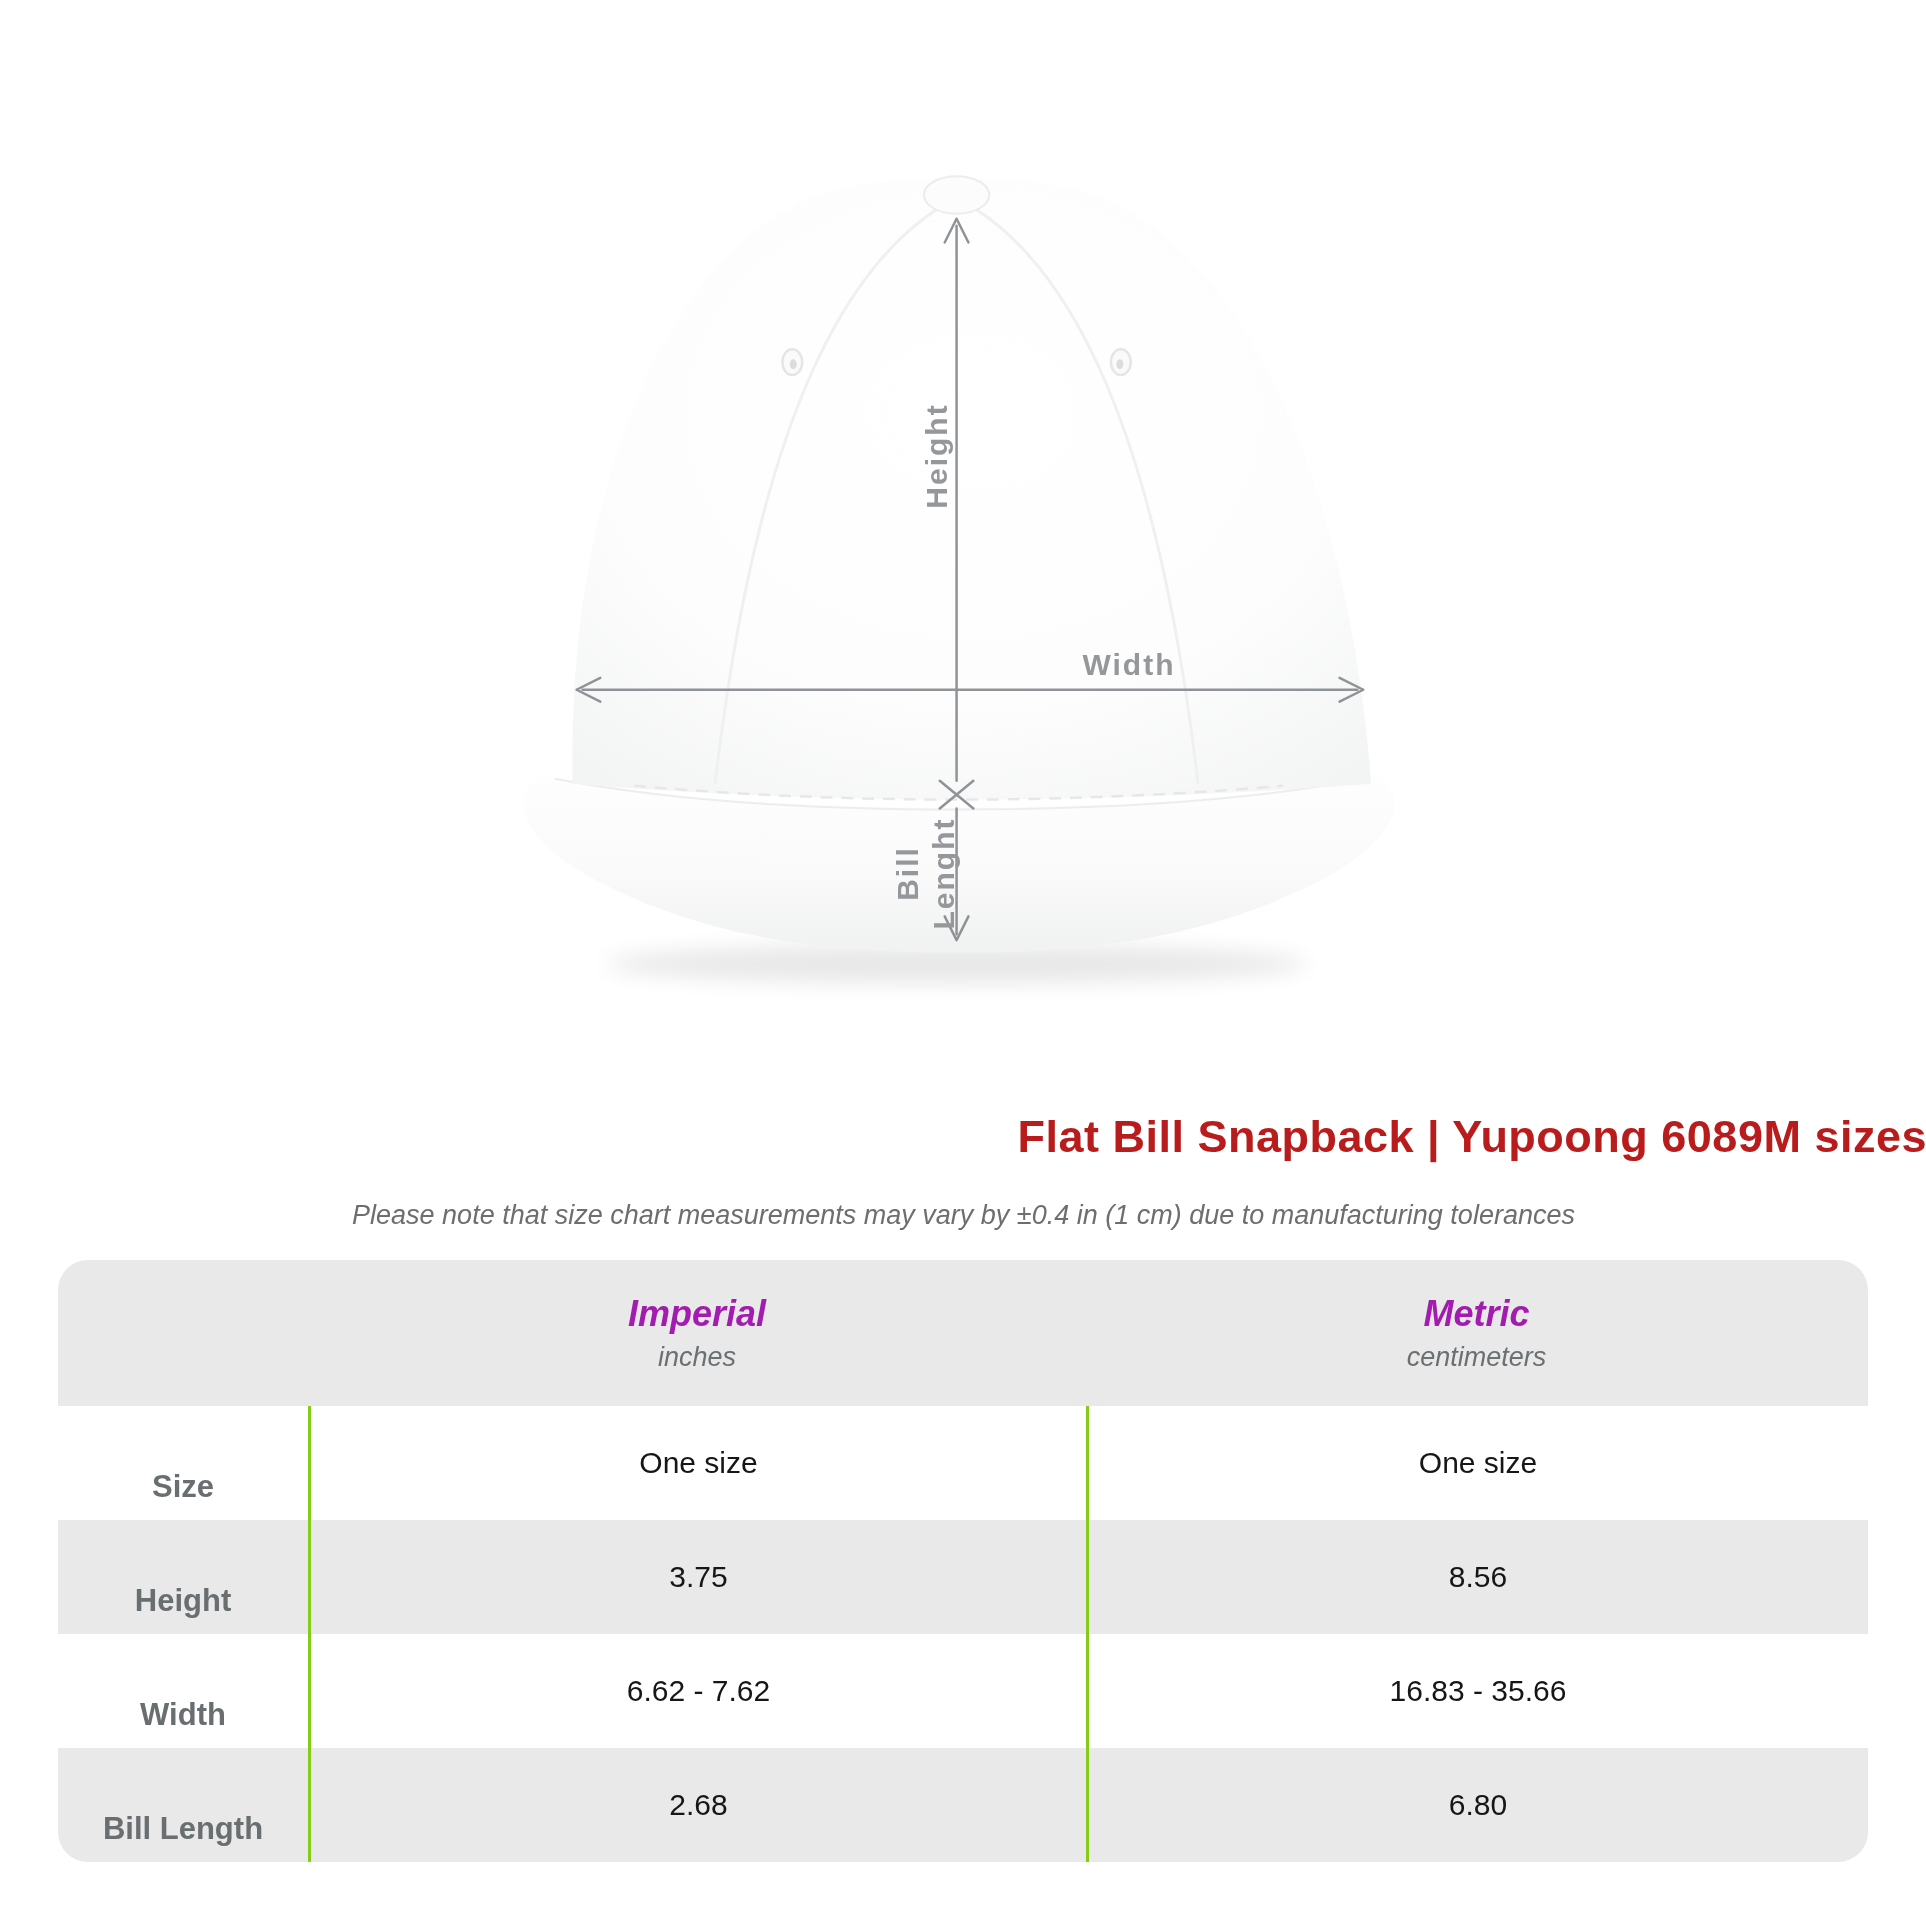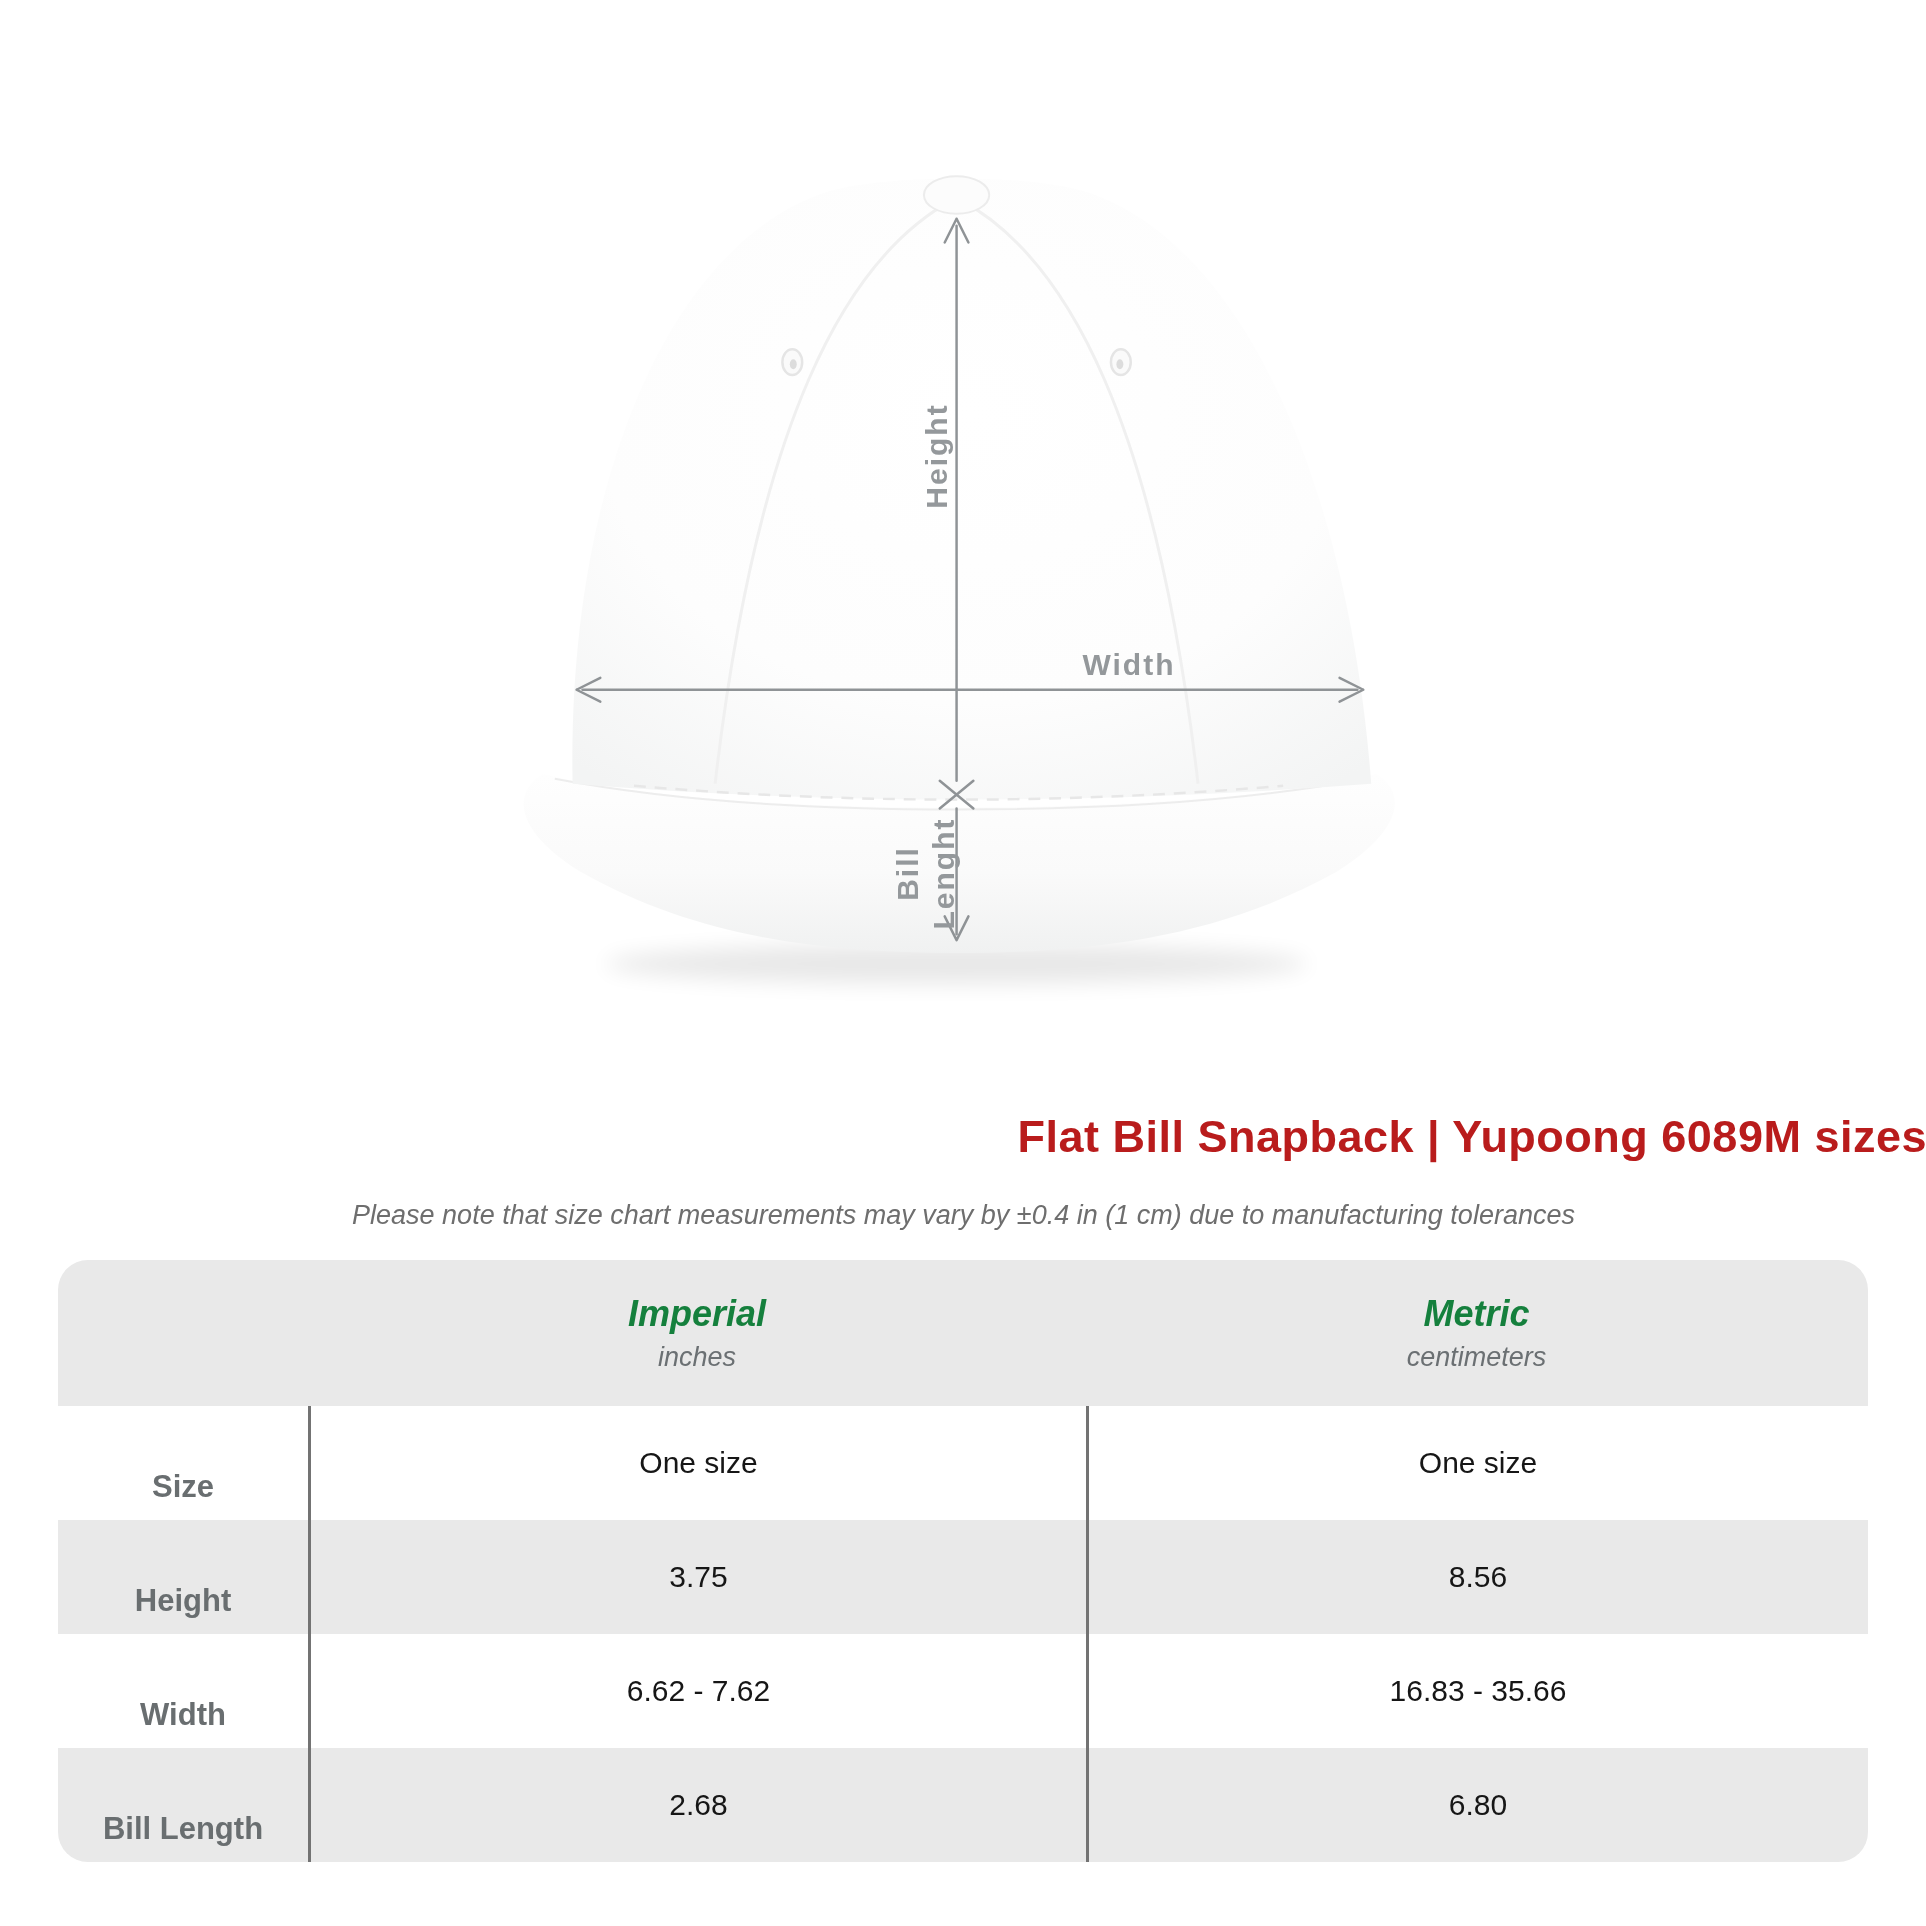--- a/index.html
+++ b/index.html
@@ -25,24 +25,24 @@
                    font-size:27px; font-style:italic; color:#6e6e6e;margin-top:24px; }
 
   
   #size-table { position:absolute; left:58px; top:1260px; width:1810px;
                 border-radius:30px; overflow:hidden; }
   .thead { display:flex; height:146px; background:#e9e9e9; }
   .trow  { display:flex; height:114px; background:#ffffff; }
   .trow.striped { background:#e9e9e9; }
   .c1 { width:250px; } .c2 { width:778px; } .c3 { width:781px; }
   .cell { display:flex; flex-direction:column; align-items:center; justify-content:center; }
-  .trow .c2, .trow .c3 { border-left:3px solid #737373; }
+  .trow .c2, .trow .c3 { border-left:3px solid #84cc16; }
   .row-label  { font-size:31px; font-weight:bold; color:#696e70;margin-top:48px; }
   .cell-value { font-size:30px; color:#161616; }
-  .col-title { font-size:36px; font-weight:bold; font-style:italic; color:#15803d;text-align:center; }
+  .col-title { font-size:36px; font-weight:bold; font-style:italic; color:#a21caf;text-align:center; }
   .col-unit  { font-size:27px; font-style:italic; color:#6b7073; margin-top:7px; }
 </style>
 </head>
 <body>
 
 <div id="canvas">
 
   <svg id="cap-svg" width="1927" height="1049" viewBox="0 0 1946 1060">
     <defs>
       <radialGradient id="crownGrad" cx="50%" cy="38%" r="75%">

